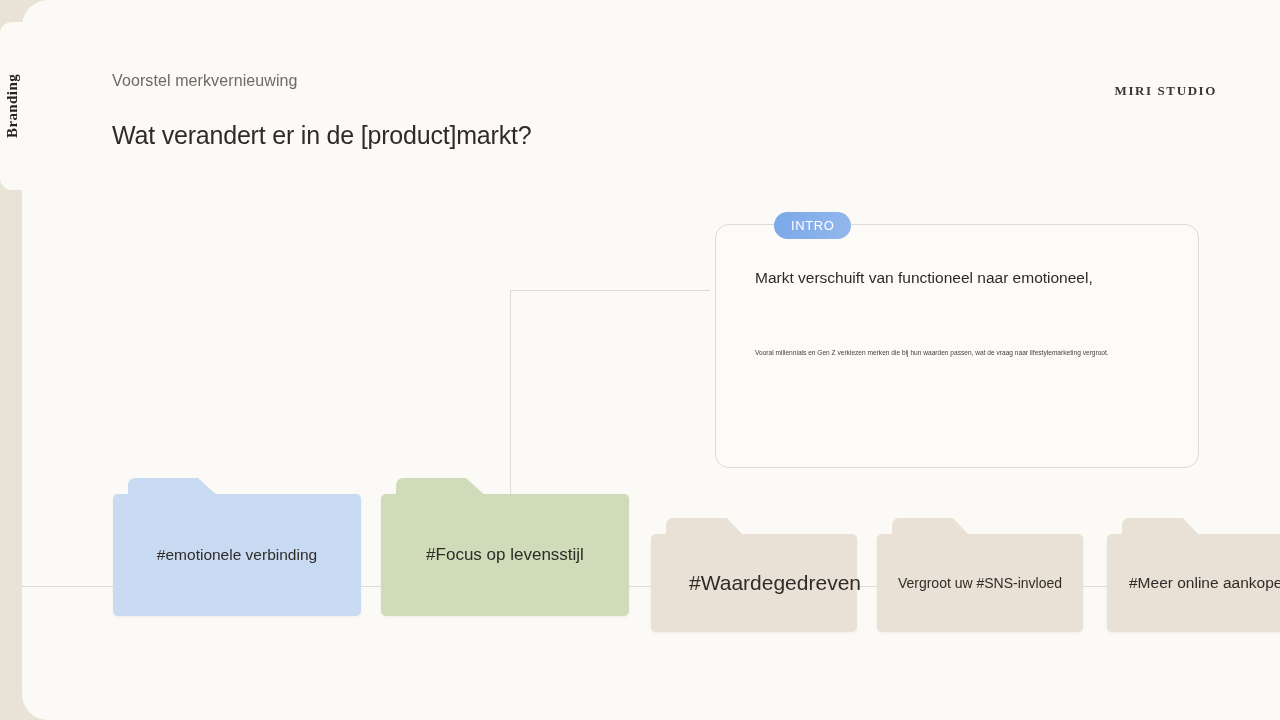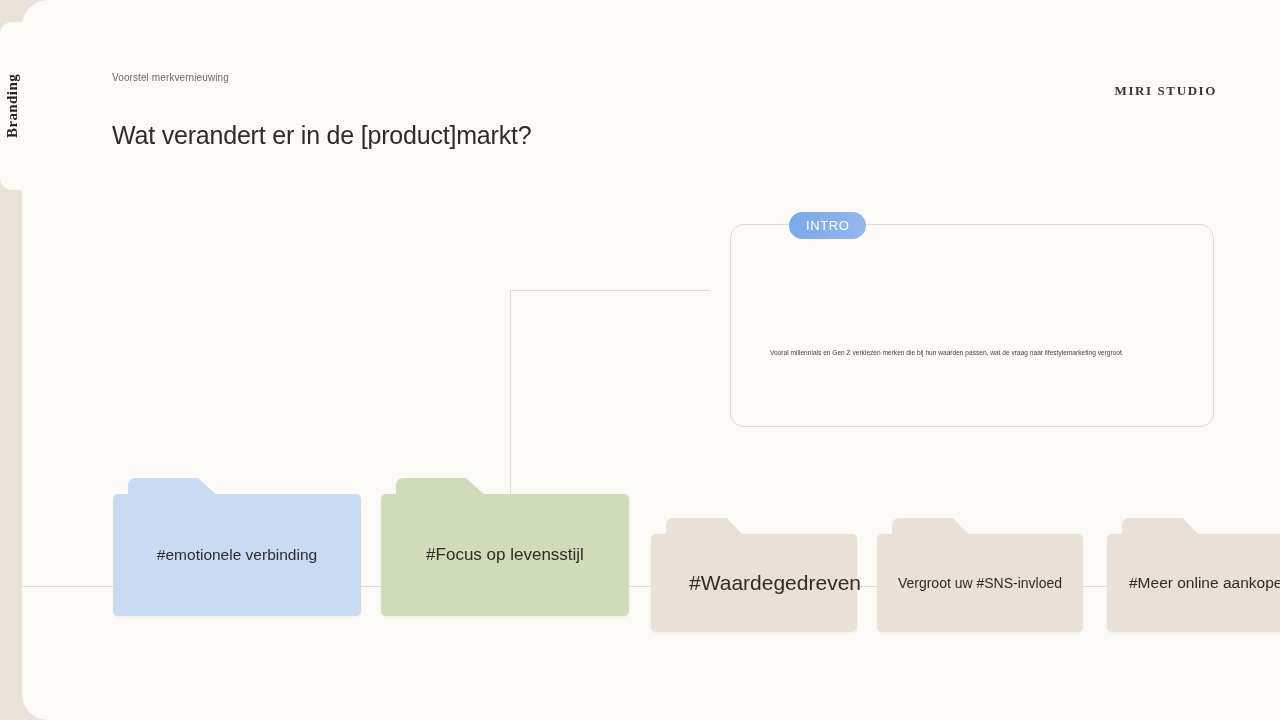--- a/index.html
+++ b/index.html
@@ -55,21 +55,21 @@
     width: 1258px; height: 720px;
     background: #fbfaf6;
     border-top-left-radius: 26px;
     border-bottom-left-radius: 26px;
   }
 
   
   .eyebrow {
     position: absolute;
     left: 90px; top: 72px;
-    font-size: 10px;
+    font-size: 16px;
     color: #6e6a64;
     letter-spacing: 0.1px;
   }
   .brandmark {
     position: absolute;
     right: 63px; top: 83px;
     font-family: "Liberation Serif", serif;
     font-size: 13px;
     font-weight: 700;
     letter-spacing: 1.6px;
@@ -96,22 +96,22 @@
     width: 1.4px; height: 210px;
   }
   .elbow-h {
     left: 488px; top: 290px;
     width: 200px; height: 1.4px;
   }
 
   
   .card {
     position: absolute;
-    left: 708px; top: 224px;
-    width: 484px; height: 203px;
+    left: 693px; top: 224px;
+    width: 484px; height: 244px;
     background: #fcfbf8;
     border: 1.4px solid #dddbd5;
     border-radius: 14px;
   }
   .card-badge {
     position: absolute;
     left: 58px; top: -13px;
     padding: 0 17px;
     height: 27px;
     display: flex;
@@ -216,20 +216,21 @@
 
     <div class="headline">Wat verandert er in de [product]markt?</div>
 
     <div class="line h-baseline"></div>
     <div class="line elbow-h"></div>
     <div class="line elbow-v"></div>
 
     <div class="card">
       <div class="card-badge">INTRO</div>
       <div class="card-title">
+        <span>Markt verschuift van functioneel naar emotioneel,</span>
       </div>
       <div class="card-body">Vooral millennials en Gen Z verkiezen merken die bij hun waarden passen, wat de vraag naar lifestylemarketing vergroot.</div>
     </div>
 
     <div class="folder" id="folder-0">
       <div class="tab"></div>
       <div class="body"></div>
       <div class="label">#emotionele verbinding</div>
     </div>
 

